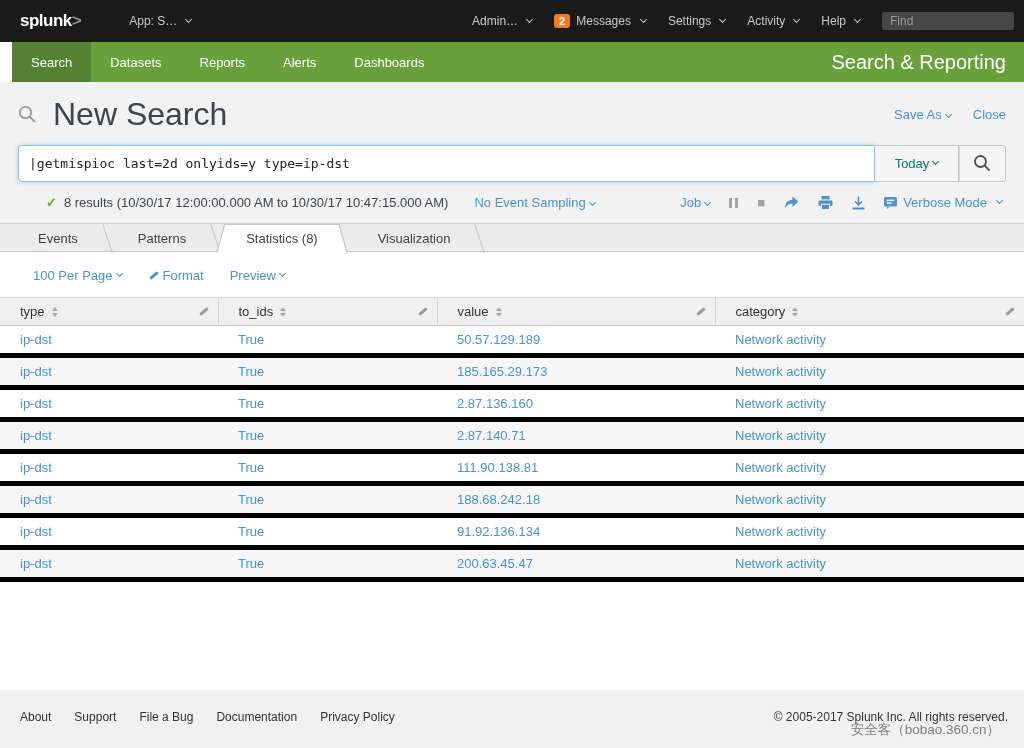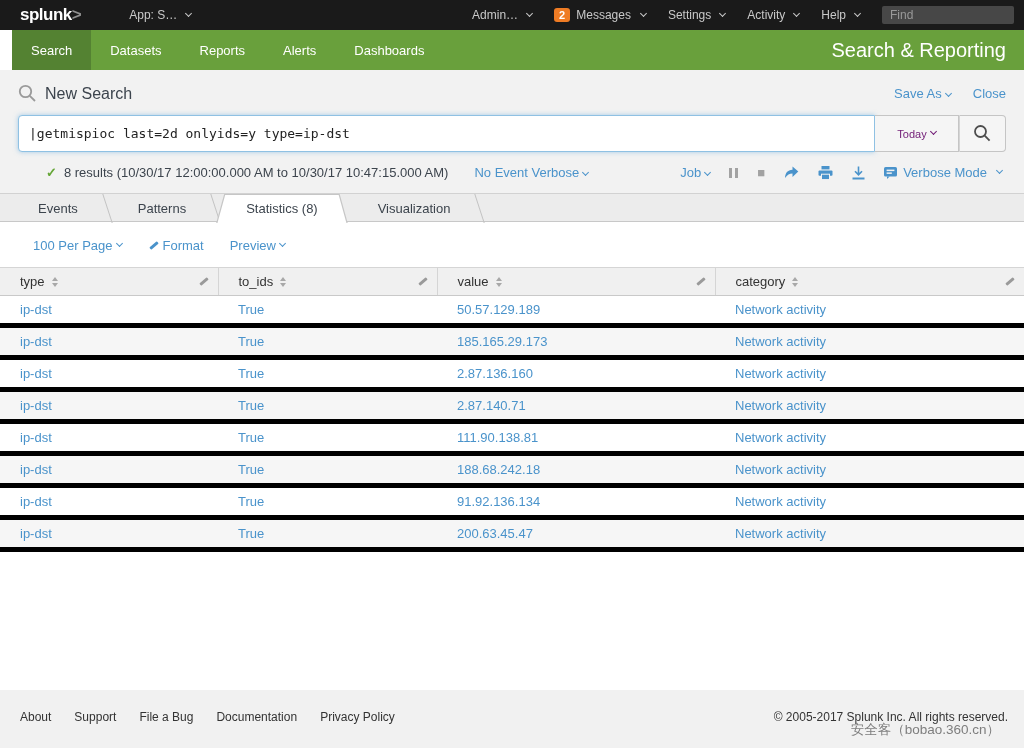--- a/index.html
+++ b/index.html
@@ -1,21 +1,21 @@
 <!DOCTYPE html>
 <html><head>
 <meta charset="utf-8">
 <style>
   * { margin:0; padding:0; box-sizing:border-box; }
   html,body { width:1024px; height:748px; overflow:hidden; background:#fff;
     font-family:"Liberation Sans", sans-serif; }
   body { display:flex; flex-direction:column; }
 
   
-  .topbar { height:30px; background:#1a1a1a; display:flex; align-items:center;
+  .topbar { height:42px; background:#1a1a1a; display:flex; align-items:center;
     color:#c9c9c9; font-size:12px; flex:0 0 auto; }
   .logo { margin-left:20px; font-size:17px; font-weight:bold; color:#fff; letter-spacing:-0.5px; cursor:pointer; }
   .logo .gt { color:#8f8f8f; font-weight:bold; }
   .tb-item { display:flex; align-items:center; gap:5px; cursor:pointer; white-space:nowrap; }
   .app-menu { margin-left:48px; }
   .tb-right { margin-left:auto; display:flex; align-items:center; gap:22px; margin-right:10px; }
   .badge { background:#ef7c24; color:#fff; font-size:11px; font-weight:bold;
     padding:1px 5px; border-radius:3px; }
   .msg-group { display:flex; align-items:center; gap:6px; cursor:pointer; }
   .find-input { width:132px; height:18px; background:#474747; border:none; border-radius:2px;
@@ -30,30 +30,30 @@
   
   .appbar { height:40px; background:#69a03c; display:flex; align-items:center; color:#fff;
     font-size:13px; flex:0 0 auto;margin-left:12px; }
   .nav-item { height:40px; display:flex; align-items:center; padding:0 19px; cursor:pointer; }
   .nav-item.active { background:#548232; }
   .app-title { margin-left:auto; margin-right:18px; font-size:20px; font-weight:400; }
 
   
   .search-section { background:#f2f2f2; padding:14px 18px 0 18px; flex:0 0 auto; }
   .sh-row { display:flex; align-items:center; }
-  .page-title { font-size:16px; color:#3c444d; font-weight:400; display:flex; align-items:center; gap:8px; }
+  .page-title { font-size:32px; color:#3c444d; font-weight:400; display:flex; align-items:center; gap:16px; }
   .sh-links { margin-left:auto; display:flex; align-items:flex-start; gap:22px; font-size:13px; }
   .link { color:#4a93cb; cursor:pointer; white-space:nowrap; }
 
   .searchbar { display:flex; margin-top:12px; height:37px; }
   .query-input { flex:1; border:1px solid #8fc1e3; box-shadow:0 0 5px rgba(100,170,220,.55);
     border-radius:4px 0 0 4px; font-family:"DejaVu Sans Mono", monospace; font-size:13px;
     color:#222; padding:0 10px; outline:none; background:#fff; }
   .time-btn { width:84px; background:#f5f5f5; border:1px solid #c5c5c5; border-left:none;
-    color:#701a75; font-size:11px; display:flex; align-items:center; justify-content:center;
+    color:#0f766e; font-size:13px; display:flex; align-items:center; justify-content:center;
     cursor:pointer; }
   .go-btn { width:47px; background:#f5f5f5; border:1px solid #c5c5c5; border-left:1px solid #d5d5d5;
     border-radius:0 4px 4px 0; display:flex; align-items:center; justify-content:center; cursor:pointer; }
 
   .results-row { display:flex; align-items:center; padding:13px 0 13px 28px; font-size:13px; color:#3c444d; }
   .check { color:#65a637; font-weight:bold; margin-right:7px; font-size:13px; }
   .sampling { margin-left:26px; }
   .rr-right { margin-left:auto; display:flex; align-items:center; gap:19px; padding-right:4px; }
   .icon-btn { display:flex; align-items:center; cursor:pointer; }
   .pause-bars { display:flex; gap:3px; }
@@ -188,21 +188,21 @@
       <svg width="19" height="19" viewBox="0 0 19 19">
           <circle cx="7.5" cy="7.5" r="5.5" fill="none" stroke="#4d4d4d" stroke-width="1.8"></circle>
           <line x1="11.7" y1="11.7" x2="16.6" y2="16.6" stroke="#4d4d4d" stroke-width="1.8"></line>
         </svg>
     </div>
   </div>
 
   <div class="results-row">
     <span class="check">✓</span>
     <span>8 results (10/30/17 12:00:00.000 AM to 10/30/17 10:47:15.000 AM)</span>
-    <span class="link sampling"><span>No Event Verbose</span><i class="chev"></i></span>
+    <span class="link sampling"><span>No Event Sampling</span><i class="chev"></i></span>
     <div class="rr-right">
       <span class="link"><span>Job</span><i class="chev"></i></span>
       <span class="icon-btn">
           <span class="pause-bars">
             <i></i>
             <i></i>
           </span>
         </span>
       <span class="icon-btn">
           <span class="stop-sq">■</span>

